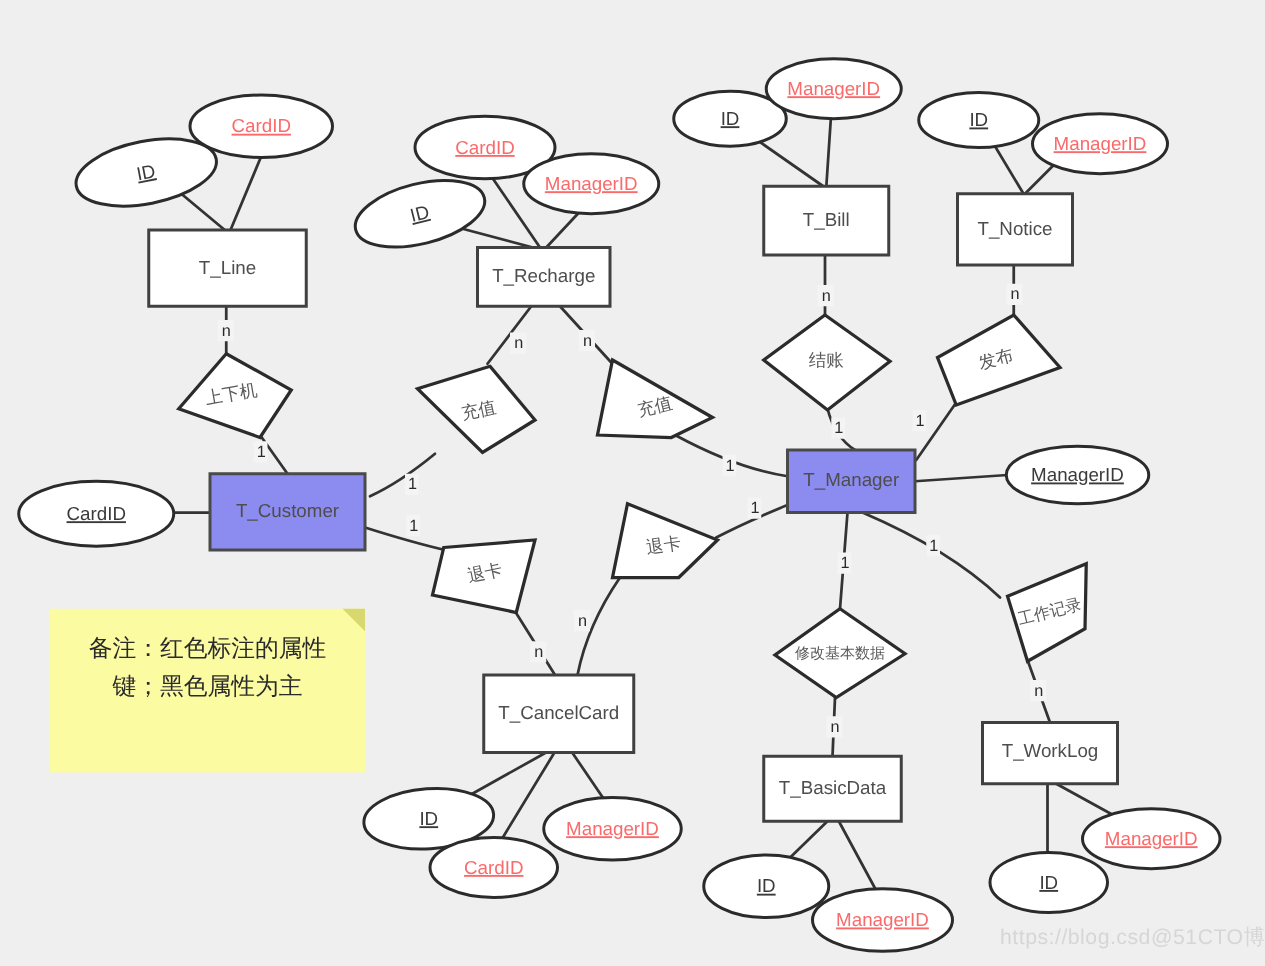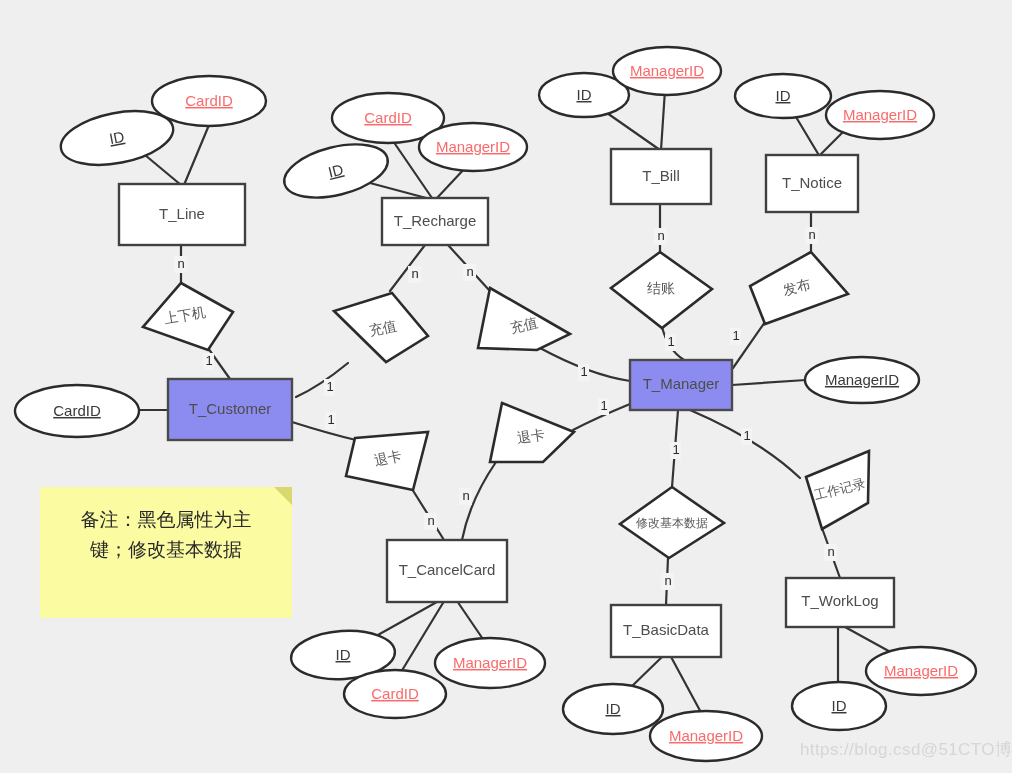--- a/index.html
+++ b/index.html
@@ -457,20 +457,20 @@
       <g>
         <rect class="card-bg" x="824" y="544" width="13" height="17"></rect>
         <text class="card-label" x="831" y="553">n</text>
       </g>
     </g>
   </svg>
 
   <div id="note">
     <div class="fold"></div>
     <div class="note-text">
-      <div>备注：黑色属性为主</div>
-      <div>键；修改基本数据</div>
+      <div>备注：红色标注的属性</div>
+      <div>键；黑色属性为主</div>
     </div>
   </div>
 
   <div id="watermark">https://blog.csd@51CTO博客</div>
 
 </div>
 
 </body></html>

